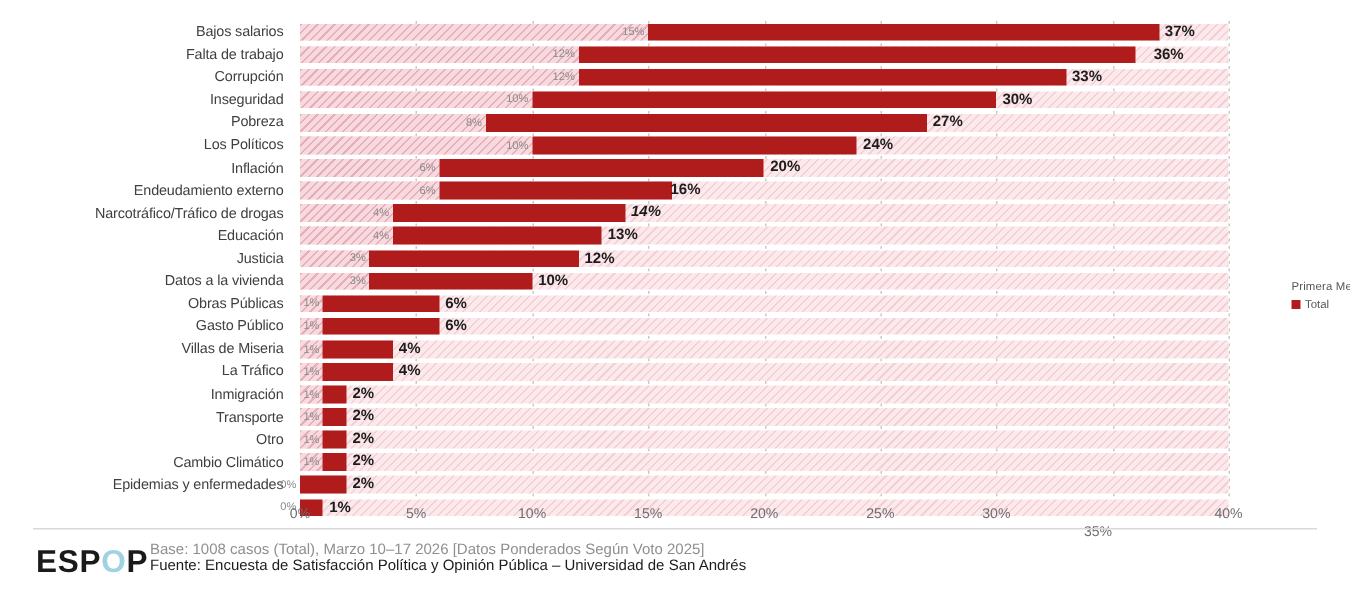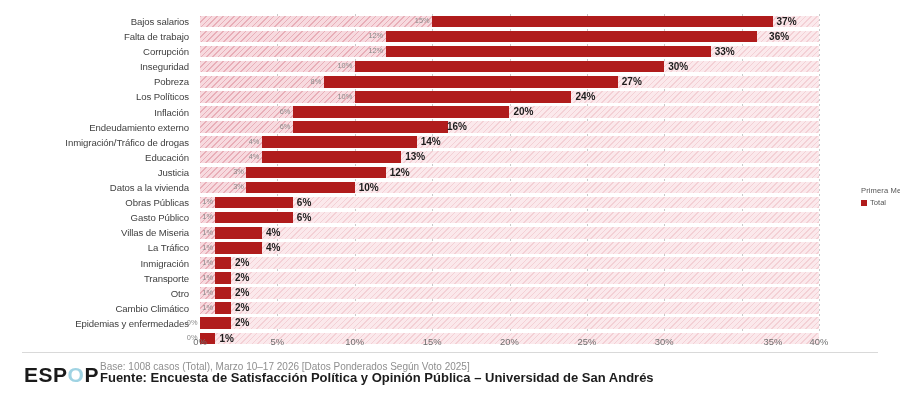--- a/index.html
+++ b/index.html
@@ -77,39 +77,39 @@
   .footer{position:absolute;left:0;top:352px;width:900px;height:43px;}
   .footer-rule{position:absolute;left:22px;top:0;width:856px;height:1px;background:#d9d9d9;}
   .espop{
     position:absolute;left:24px;top:11px;
     font-size:21px;font-weight:bold;letter-spacing:.5px;color:#1a1a1a;
     font-family:"Liberation Sans", sans-serif;
   }
   .espop .o{color:#9fd3e3;}
   .foot-text{position:absolute;left:100px;top:9px;width:620px;}
   .foot-base{font-size:10px;color:#8f8f8f;line-height:11px;white-space:nowrap;}
-  .foot-source{font-size:13px;color:#1c1c1c;font-weight:bold;line-height:11px;white-space:nowrap;}
+  .foot-source{font-size:10px;color:#1c1c1c;font-weight:normal;line-height:11px;white-space:nowrap;}
 </style>
 </head>
 <body>
 
 <div id="chart-root">
 
   <div class="plot-wrap">
 
     <div class="cat-col" id="cat-col">
         <div class="cat-label">Bajos salarios</div>
         <div class="cat-label">Falta de trabajo</div>
         <div class="cat-label">Corrupción</div>
         <div class="cat-label">Inseguridad</div>
         <div class="cat-label">Pobreza</div>
         <div class="cat-label">Los Políticos</div>
         <div class="cat-label">Inflación</div>
         <div class="cat-label">Endeudamiento externo</div>
-        <div class="cat-label">Inmigración/Tráfico de drogas</div>
+        <div class="cat-label">Narcotráfico/Tráfico de drogas</div>
         <div class="cat-label">Educación</div>
         <div class="cat-label">Justicia</div>
         <div class="cat-label">Datos a la vivienda</div>
         <div class="cat-label">Obras Públicas</div>
         <div class="cat-label">Gasto Público</div>
         <div class="cat-label">Villas de Miseria</div>
         <div class="cat-label">La Tráfico</div>
         <div class="cat-label">Inmigración</div>
         <div class="cat-label">Transporte</div>
         <div class="cat-label">Otro</div>
@@ -183,21 +183,21 @@
             <div class="bar-first" style="width: 92.85px;"></div>
             <div class="bar-total" style="left: 92.85px; width: 154.75px;"></div>
             <div class="lbl-first" style="left: 92.85px;">6%</div>
             <div class="lbl-total" style="left: 243px;">16%</div>
           </div>
           <div class="row">
             <div class="track"></div>
             <div class="bar-first" style="width: 61.9px;"></div>
             <div class="bar-total" style="left: 61.9px; width: 154.75px;"></div>
             <div class="lbl-first" style="left: 61.9px;">4%</div>
-            <div class="lbl-total" style="left: 216.65px;">14%</div>
+            <div class="lbl-total" style="left: 216.65px; font-style: italic;">14%</div>
           </div>
           <div class="row">
             <div class="track"></div>
             <div class="bar-first" style="width: 61.9px;"></div>
             <div class="bar-total" style="left: 61.9px; width: 139.275px;"></div>
             <div class="lbl-first" style="left: 61.9px;">4%</div>
             <div class="lbl-total" style="left: 201.175px;">13%</div>
           </div>
           <div class="row">
             <div class="track"></div>
@@ -295,21 +295,21 @@
     </div>
 
     <div class="xaxis" id="xaxis">
         <span class="xtick" style="left: 0px;">0%</span>
         <span class="xtick" style="left: 77.375px;">5%</span>
         <span class="xtick" style="left: 154.75px;">10%</span>
         <span class="xtick" style="left: 232.125px;">15%</span>
         <span class="xtick" style="left: 309.5px;">20%</span>
         <span class="xtick" style="left: 386.875px;">25%</span>
         <span class="xtick" style="left: 464.25px;">30%</span>
-        <span class="xtick" style="left: 573px;">35%</span>
+        <span class="xtick" style="left: 532px; margin-top: 12px;">35%</span>
         <span class="xtick" style="left: 619px;">40%</span>
       </div>
   </div>
 
   <div class="footer">
     <div class="footer-rule"></div>
 
     <div class="espop">
       <span>ESP</span><span class="o">O</span><span>P</span>
     </div>

